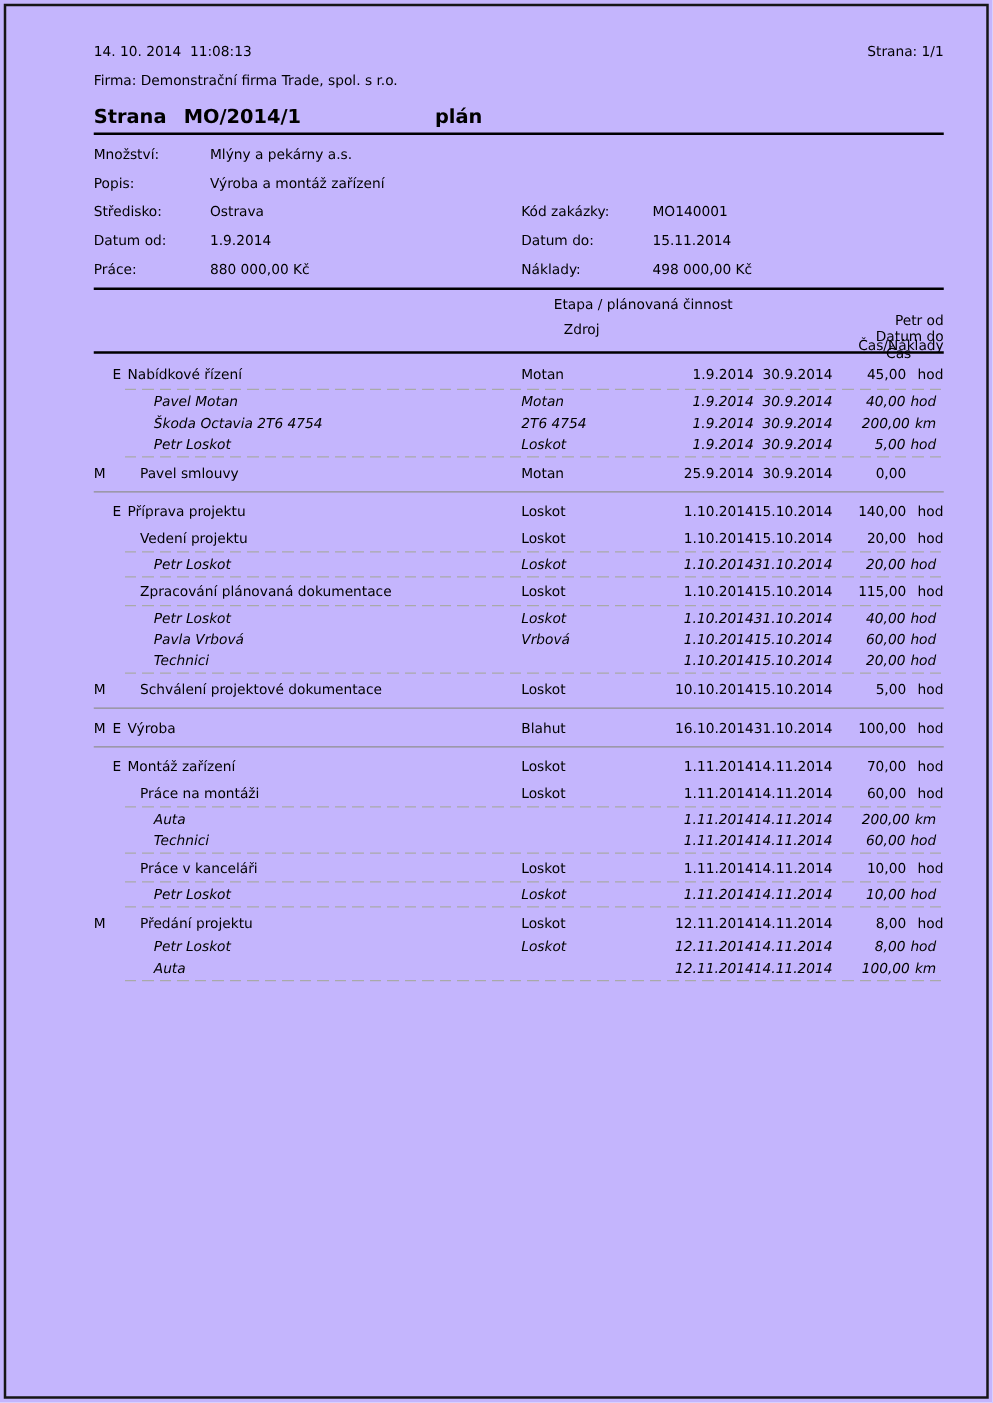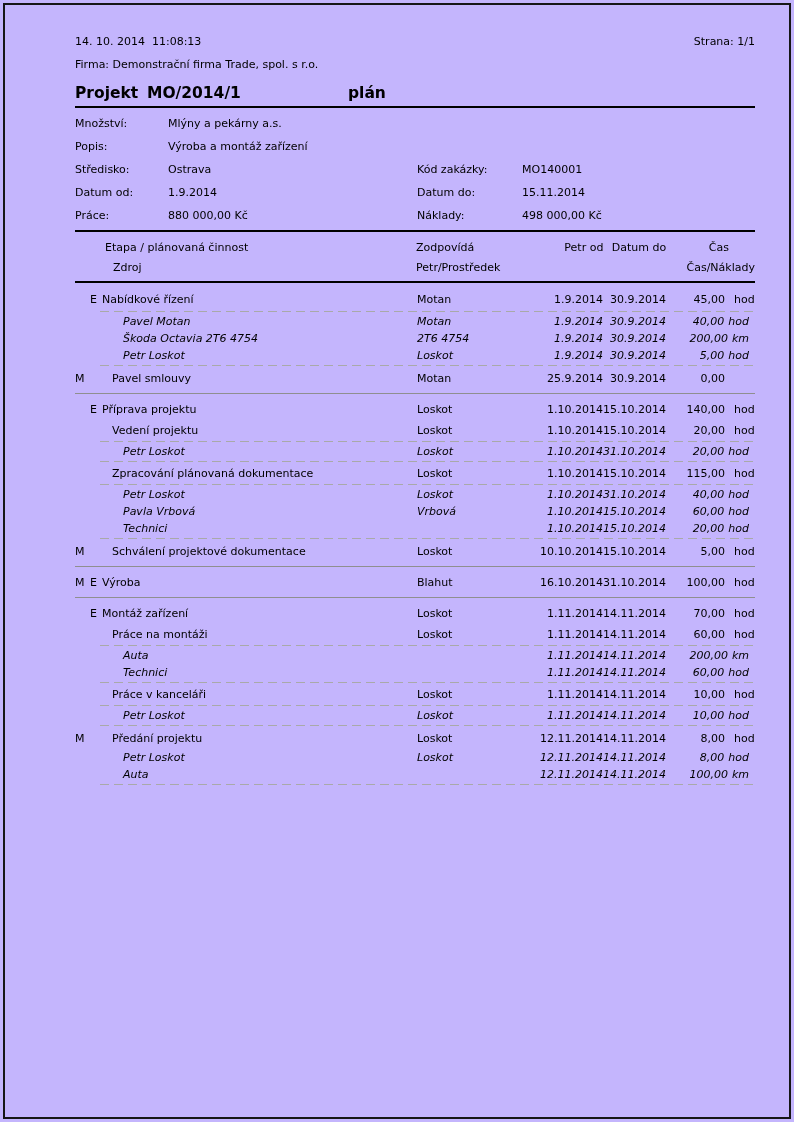--- a/index.html
+++ b/index.html
@@ -26,21 +26,21 @@
 
   .info-block { margin-top:4px; }
   .info-row { display:flex; height:23px; align-items:center; }
   .info-left { width:342px; display:flex; }
   .info-right { flex:1; display:flex; }
   .info-label { width:93px; }
   .info-label-r { width:105px; }
 
   .table { margin-top:3px; }
   .thead { border-top:2px solid #000; border-bottom:2px solid #000; padding:5px 0 4px 0; }
-  .hrow { display:flex; height:20px; align-items:center; }
+  .hrow { display:flex; height:20px; align-items:flex-end;flex-direction:column; }
   .hrow.sub { }
 
   .col-name { width:342px; display:flex; box-sizing:border-box; }
   .col-resp { width:96px; white-space:nowrap; overflow:hidden; }
   .hrow .col-resp { width:98px; }
   .col-from { width:90px; text-align:right; white-space:nowrap; }
   .col-to   { width:63px; text-align:right; white-space:nowrap; }
   .col-cas  { width:89px; display:flex; box-sizing:border-box; }
   .cas-qty  { flex:1; text-align:right; white-space:nowrap; }
   .cas-unit { width:30px; box-sizing:border-box; padding-left:9px; white-space:nowrap; }
@@ -76,21 +76,21 @@
   <div class="frame">
     <div class="content">
 
       <div class="meta-row">
         <span>14. 10. 2014  11:08:13</span>
         <span>Strana: 1/1</span>
       </div>
       <div class="firma-line">Firma: Demonstrační firma Trade, spol. s r.o.</div>
 
       <div class="title-row">
-        <span class="title-w1">Projekt</span>
+        <span class="title-w1">Strana</span>
         <span class="title-code">MO/2014/1</span>
         <span class="title-suffix">plán</span>
       </div>
 
       <div class="info-block">
         <div class="info-row">
           <div class="info-left">
               <span class="info-label">Množství:</span>
               <span>Mlýny a pekárny a.s.</span>
             </div>

